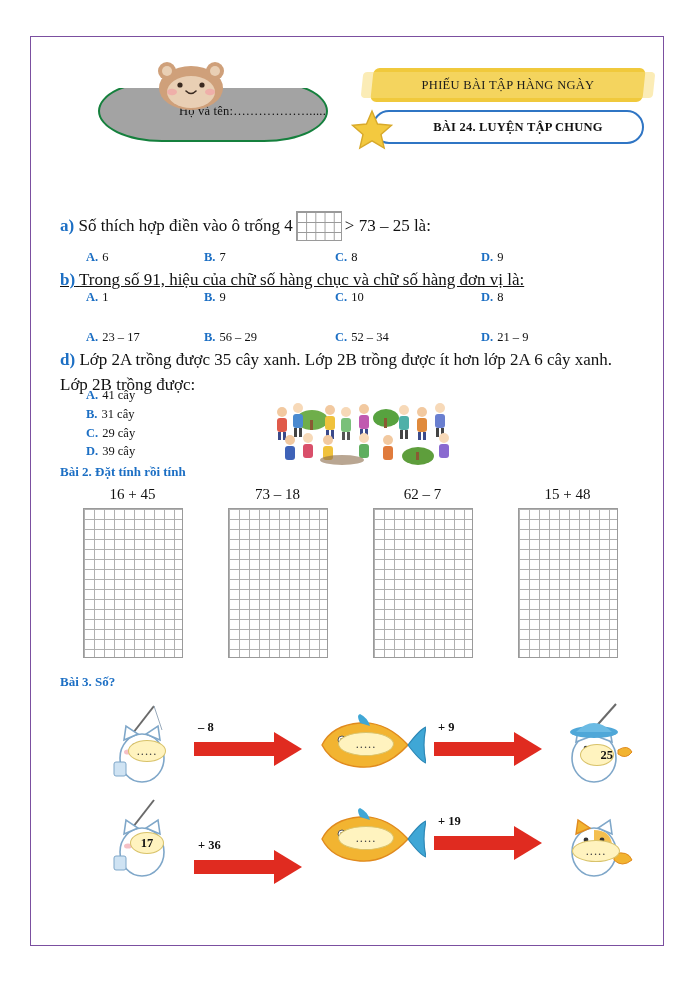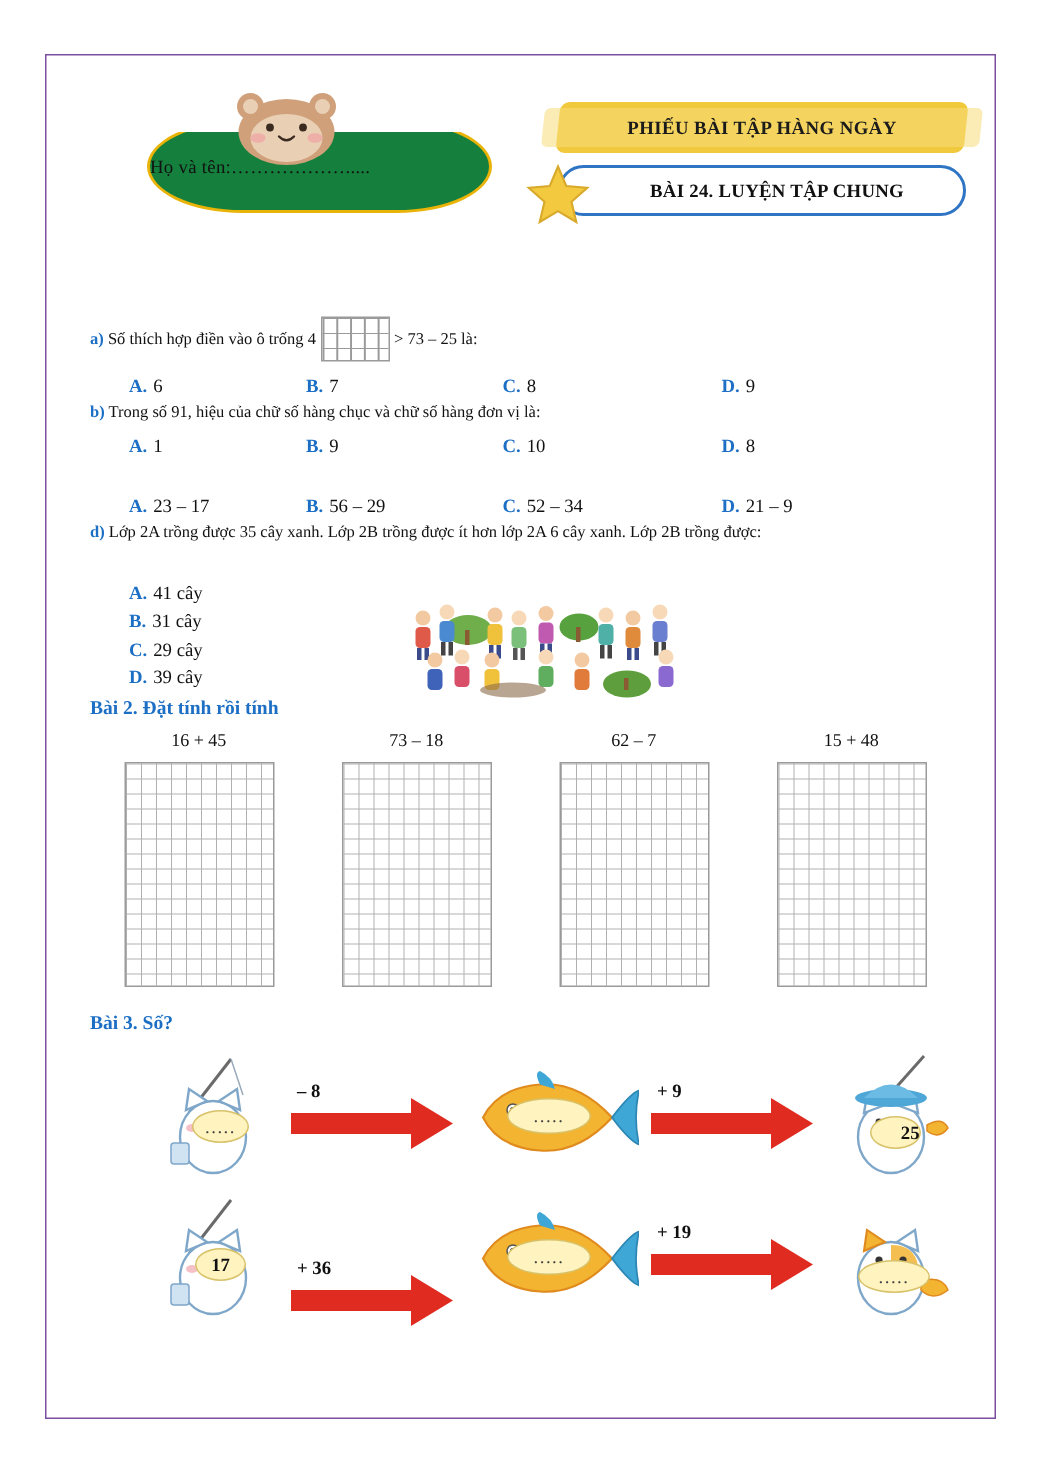--- a/index.html
+++ b/index.html
@@ -27,26 +27,26 @@
 
   
   .header {
     position: relative;
     height: 120px;
   }
   .cloud-box {
     position: absolute;
     left: 52px; top: 28px;
     width: 230px; height: 62px;
-    background: #15803d;
-    border: 2px solid #eab308;
+    background: #a3a3a3;
+    border: 2px solid #15803d;
     border-radius: 70px / 34px;
     display: flex;
     align-items: center;
-    justify-content: flex-start;
+    justify-content: flex-end;
   }
   .cloud-bump {
     position: absolute;
     background: #ffffff;
     border: 2px solid #e8a33d;
     border-radius: 50%;
   }
   .cloud-mask {
     position: absolute;
     background: #ffffff;
@@ -85,21 +85,21 @@
     width: 292px; height: 26px;
     background: #f7dd7a;
     border-radius: 4px;
     opacity: .55;
   }
   .banner-text {
     position: absolute;
     left: 0; top: 0;
     width: 272px; height: 34px;
     display: flex; align-items: center; justify-content: center;
-    font-weight: bold;
+    font-weight: normal;
     font-size: 12.5px;
     color: #1b1b1b;
     letter-spacing: .3px;
   }
 
   .lesson-box {
     position: absolute;
     right: 4px; top: 58px;
     width: 272px; height: 34px;
     border: 2px solid #2f75c4;
@@ -121,21 +121,21 @@
   }
 
   
   .ex-title {
     color: #1c6fc4;
     font-weight: bold;
     font-size: 13px;
     margin: 0;
   }
   .q-line {
-    font-size: 11px;
+    font-size: 17px;
     line-height: 1.45;
     margin: 0;
   }
   .q-label {
     color: #1c6fc4;
     font-weight: bold;
   }
   .opt-row {
     display: flex;
     font-size: 12.5px;
@@ -156,41 +156,41 @@
     width: 46px; height: 30px;
     background:
       linear-gradient(to right, #9a9a9a 1px, transparent 1px) 0 0 / 9.2px 100%,
       linear-gradient(to bottom, #9a9a9a 1px, transparent 1px) 0 0 / 100% 10px;
     border: 1px solid #9a9a9a;
     margin: 0 3px;
     position: relative;
     top: -1px;
   }
   #b1-a-opts { position: absolute; left: 14px; top: 196px; width: 580px; }
-  #b1-b { position: absolute; left: 14px; top: 216px; width: 580px; }
+  #b1-b { position: absolute; left: 14px; top: 216px; width: 580px; text-decoration: underline; }
   #b1-b-opts { position: absolute; left: 14px; top: 236px; width: 580px; }
   #b1-c { position: absolute; left: 14px; top: 256px; width: 580px; }
   #b1-c-opts { position: absolute; left: 14px; top: 276px; width: 580px; }
   #b1-d { position: absolute; left: 14px; top: 296px; width: 580px; }
   #b1-d-opts { position: absolute; left: 14px; top: 334px; width: 200px; }
   #b1-d-opts .opt-row { padding-left: 26px; display: block; }
   #b1-d-opts .opt { display: inline-flex; }
 
   .kids-art {
     position: absolute;
     left: 222px; top: 330px;
     width: 196px; height: 86px;
   }
 
   #b2-title { position: absolute; left: 14px; top: 412px; }
   .b2-labels {
     position: absolute; left: 14px; top: 434px; width: 580px;
     display: flex;
   }
-  .b2-lab { width: 145px; text-align: center; font-size: 12px; }
+  .b2-lab { width: 145px; text-align: center; font-size: 15px; }
   .b2-grids {
     position: absolute; left: 14px; top: 456px; width: 580px;
     display: flex;
   }
   .b2-cell { width: 145px; display: flex; justify-content: center; }
   .grid-box {
     width: 100px; height: 150px;
     background:
       linear-gradient(to right, #b0b0b0 1px, transparent 1px) 0 0 / 10px 100%,
       linear-gradient(to bottom, #b0b0b0 1px, transparent 1px) 0 0 / 100% 10px;

